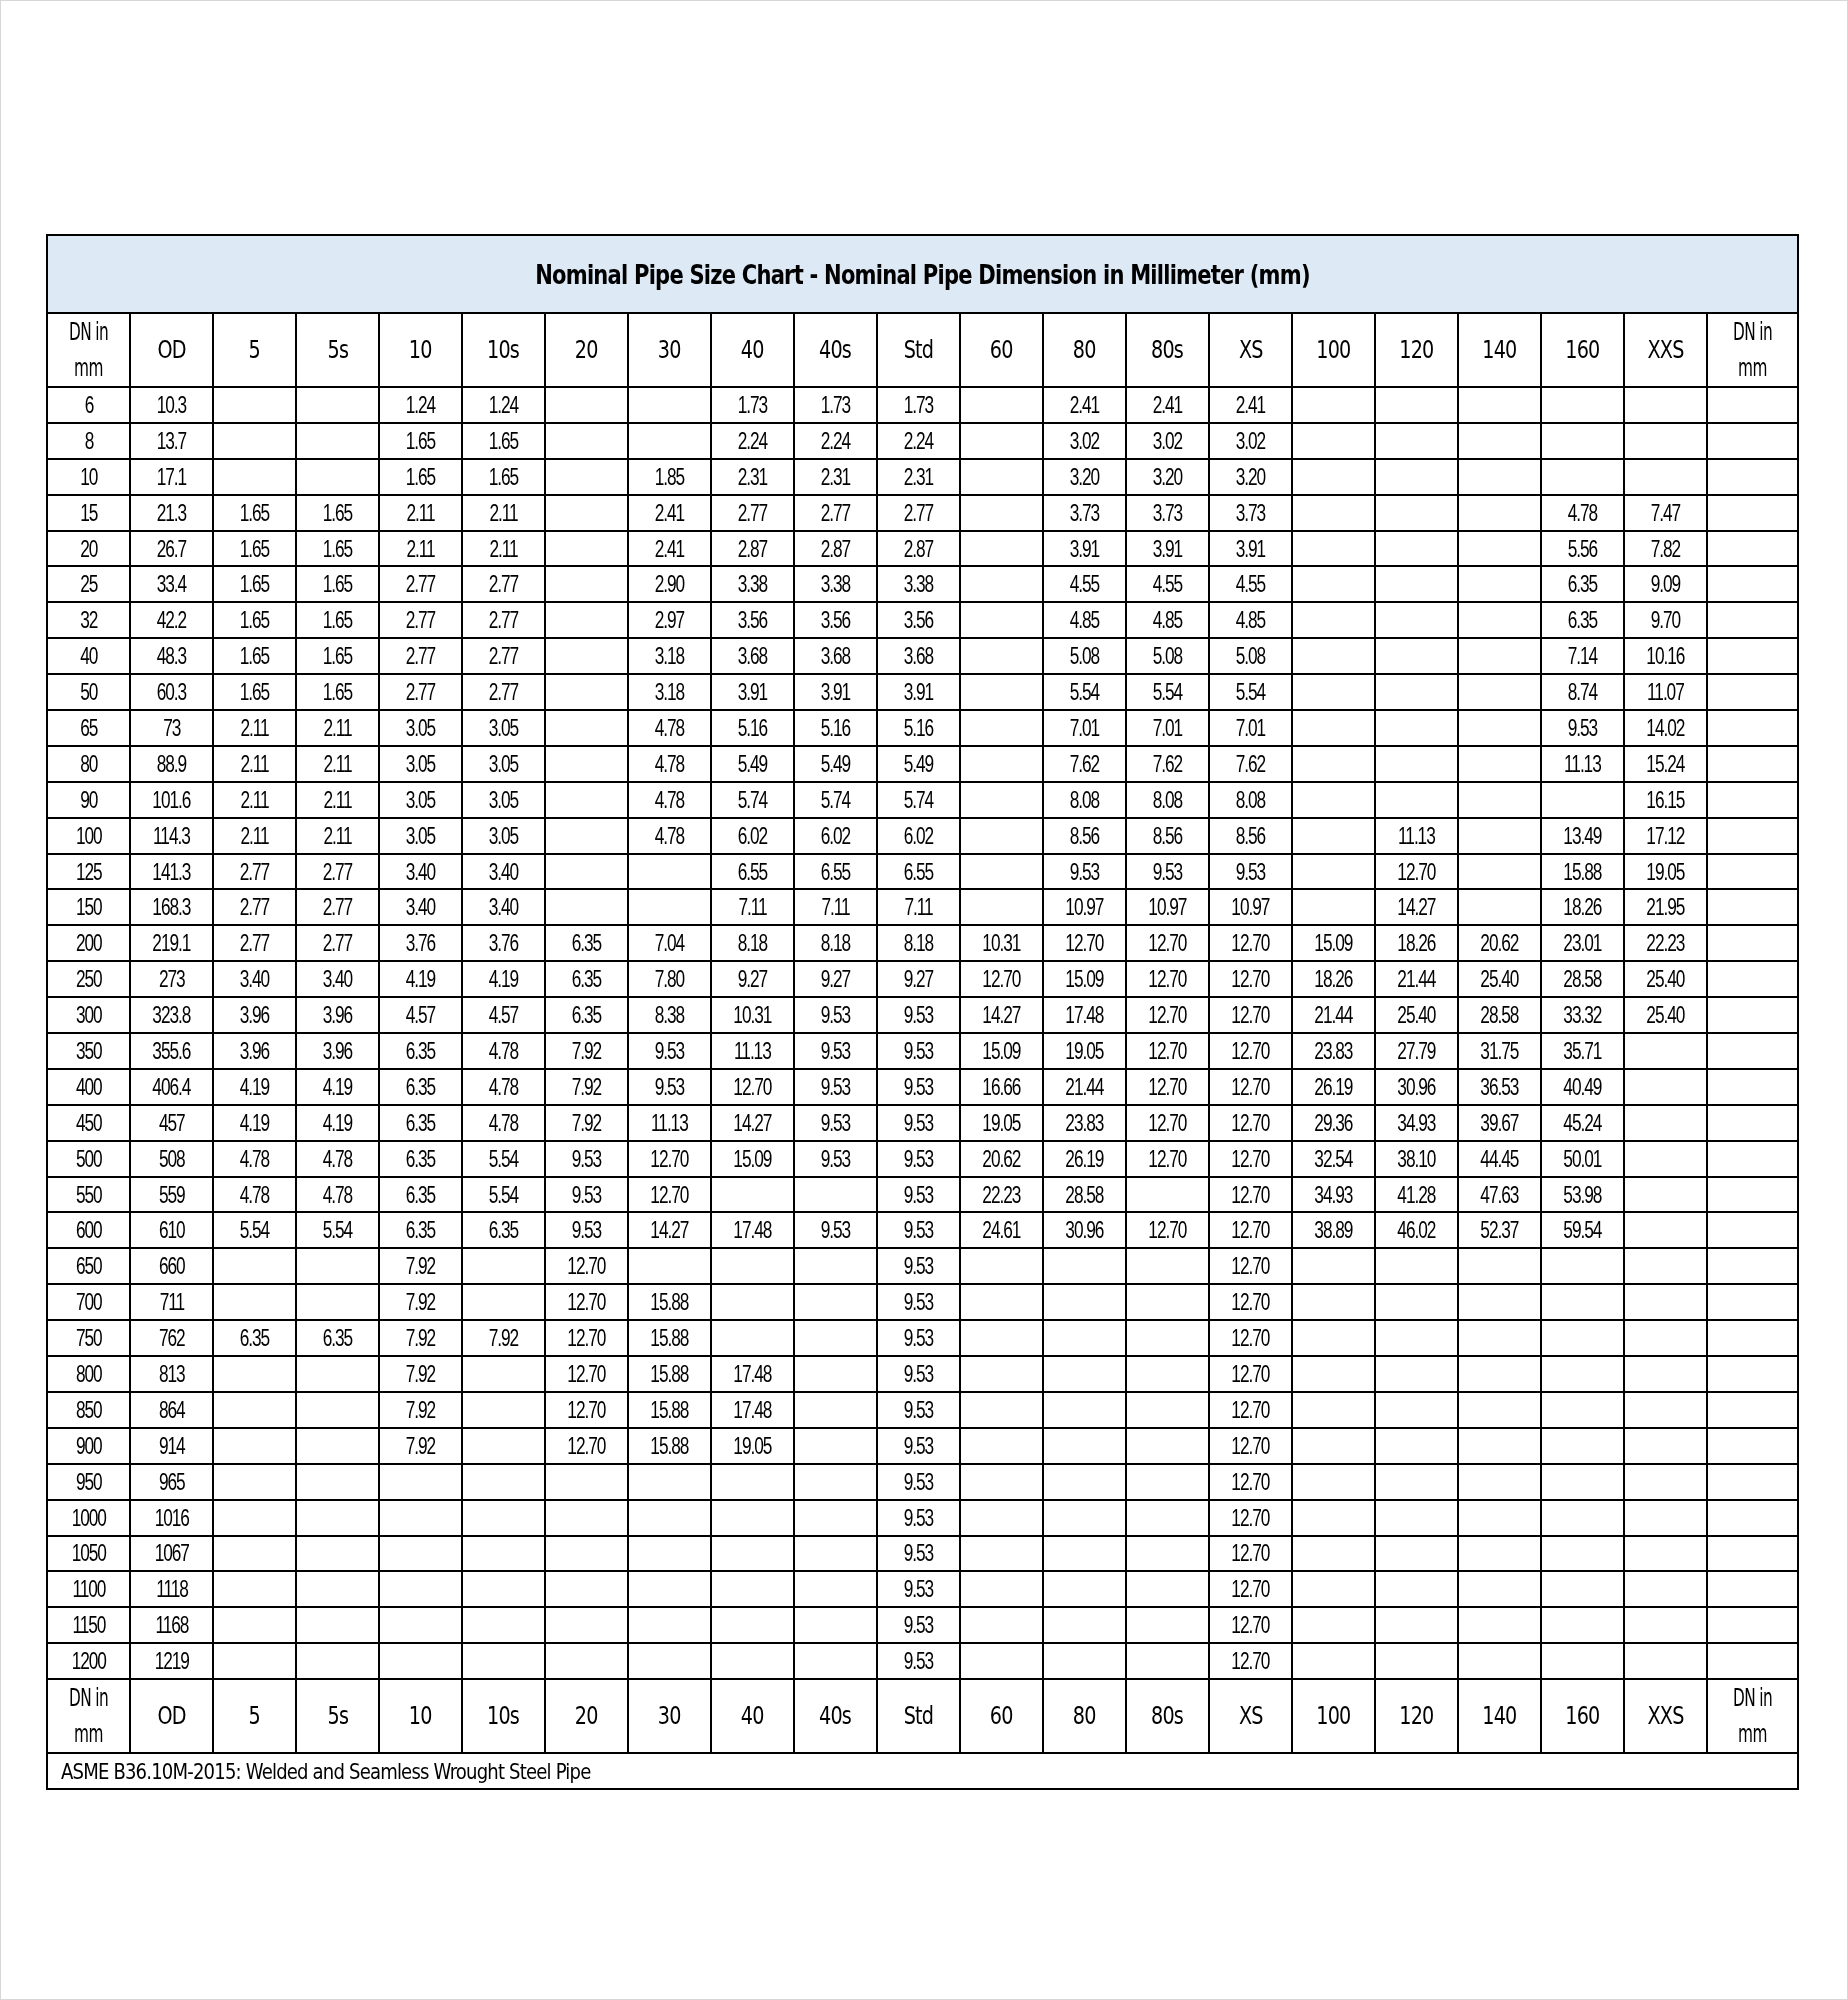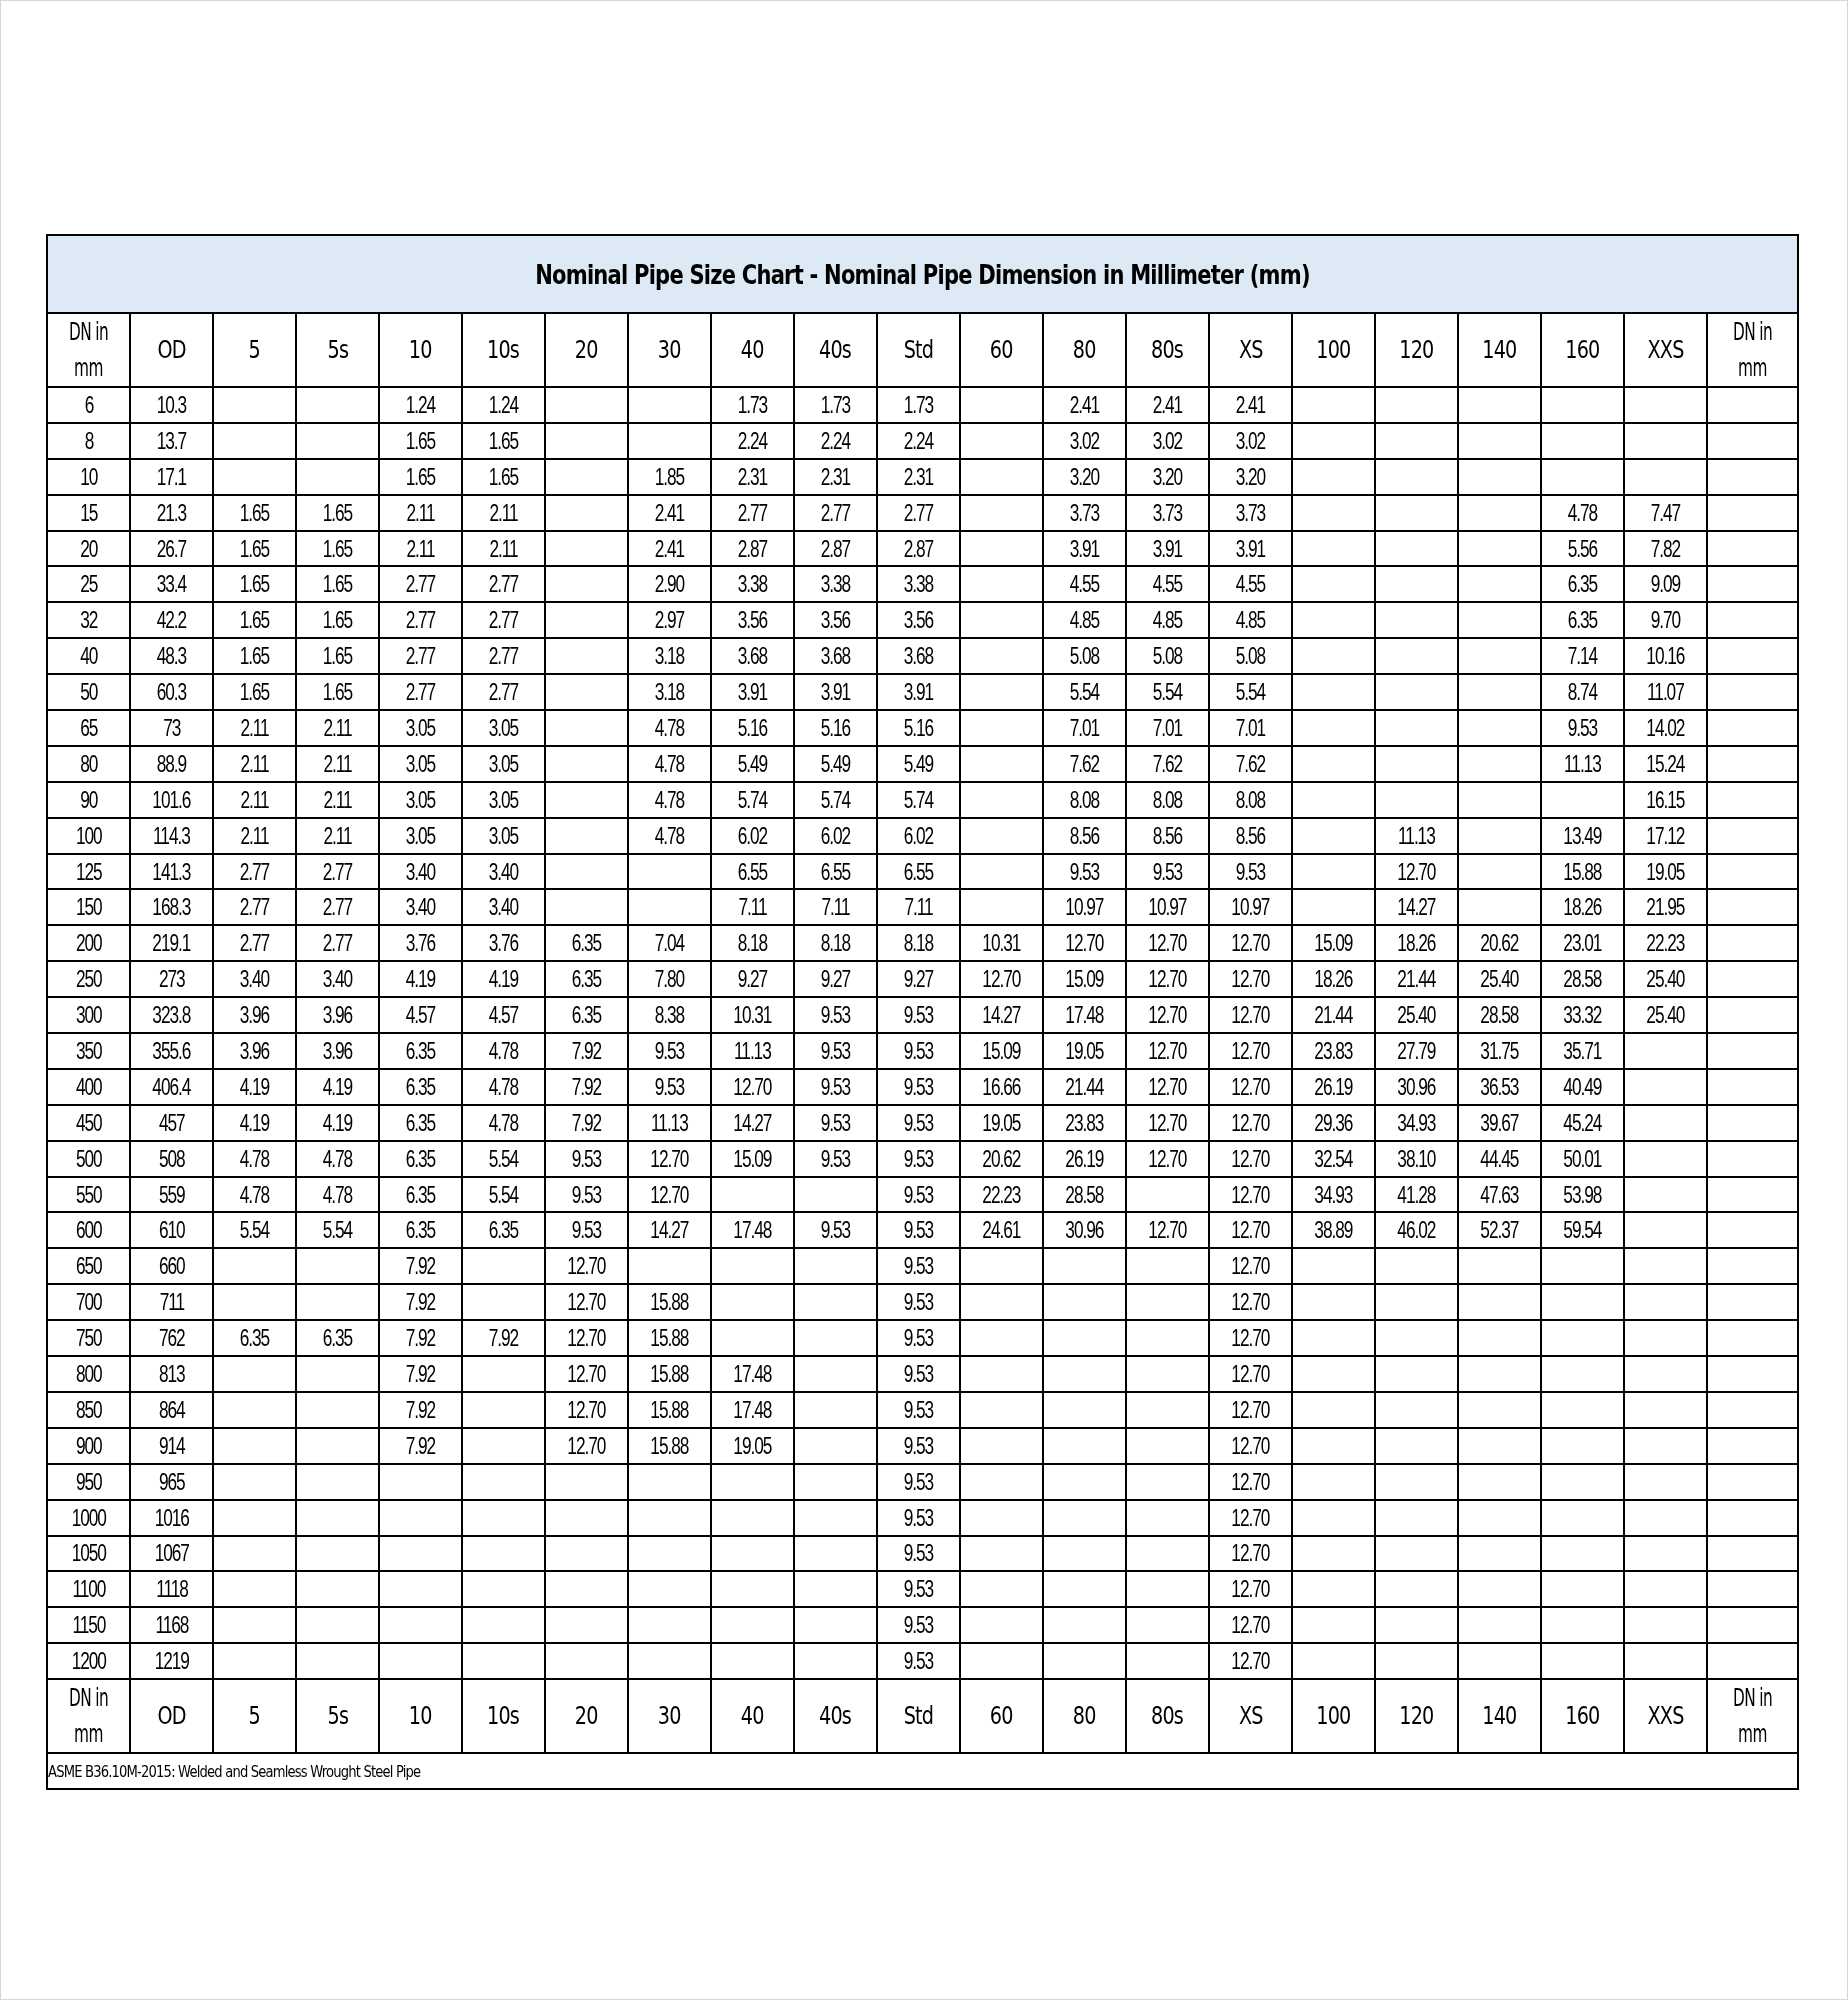--- a/index.html
+++ b/index.html
@@ -24,21 +24,21 @@
     background: #dde9f5;
     height: 76px;
     font-family: "DejaVu Sans", sans-serif;
     font-weight: bold;
     font-size: 27px;
     letter-spacing: -1px;
   }
   .title-cell span { display: inline-block; transform: scaleX(0.78); }
   .hdr td { height: 68px; font-family: "DejaVu Sans", sans-serif; font-size: 24px; letter-spacing: -1px; }
   .hdr td span { display: inline-block; transform: scaleX(0.8); line-height: 36px; }
-  .note td { text-align: left; height: 34px; font-family: "DejaVu Sans", sans-serif; font-size: 16px; letter-spacing: -1px; padding-left: 0; }
+  .note td { text-align: left; height: 34px; font-family: "DejaVu Sans", sans-serif; font-size: 22px; letter-spacing: -1px; padding-left: 13px; }
   .note td span { display: inline-block; transform: scaleX(0.82); transform-origin: left center; }
 </style>
 </head>
 <body>
 
 <div class="page-border"></div>
 
 <div class="sheet">
   <table>
     <colgroup>

